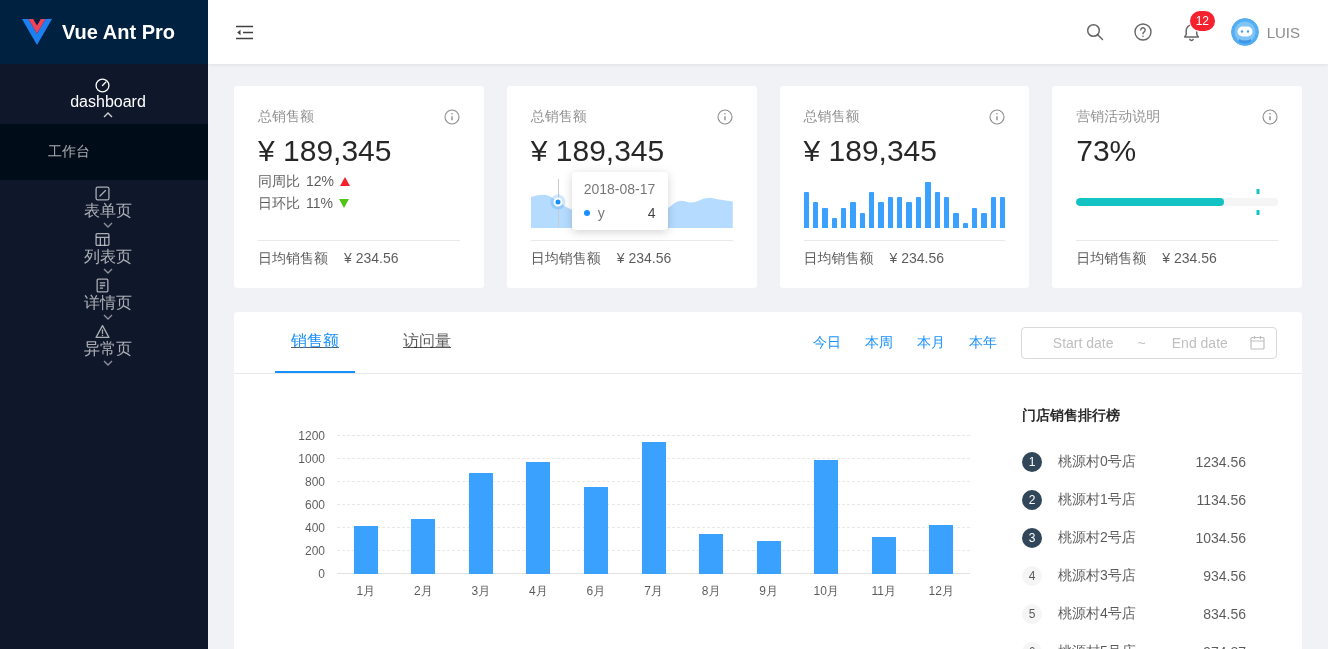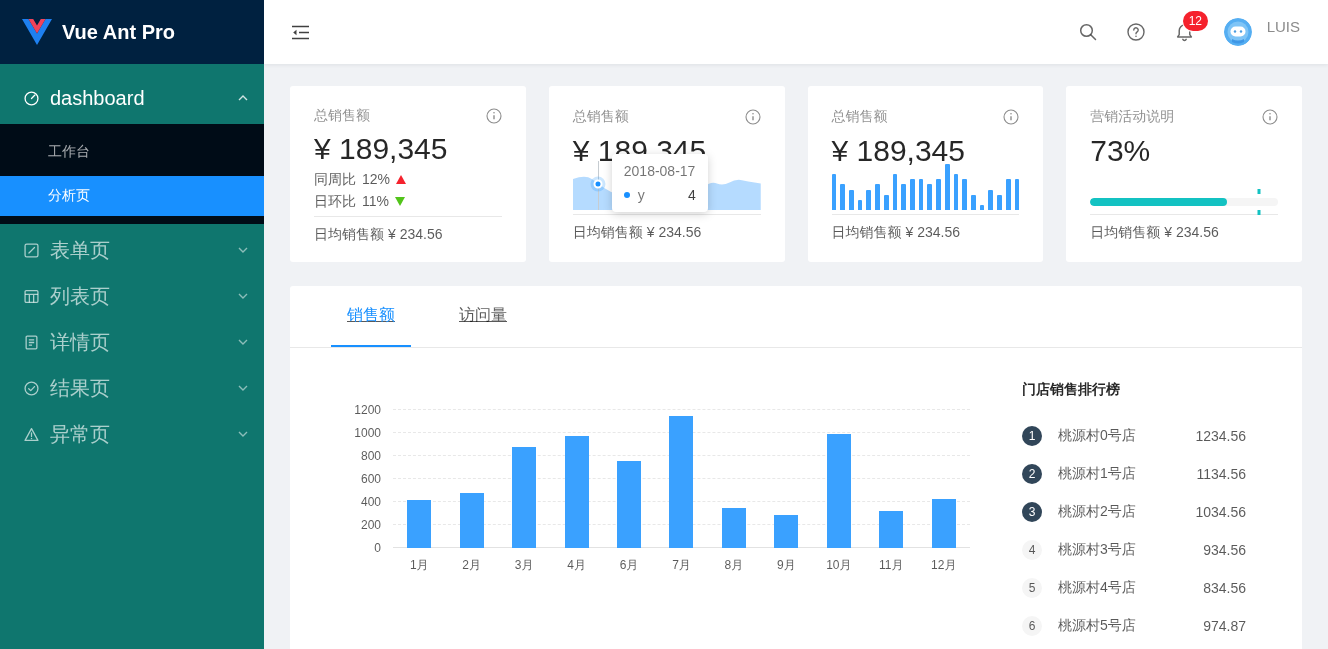--- a/index.html
+++ b/index.html
@@ -1,53 +1,53 @@
 <!DOCTYPE html>
 <html><head>
 <meta charset="utf-8">
 <style>
   * { margin:0; padding:0; box-sizing:border-box; }
   html,body { width:1328px; height:649px; overflow:hidden; }
   body { font-family:"Liberation Sans","DejaVu Sans",sans-serif; background:#f0f2f5; display:flex; font-size:14px; color:rgba(0,0,0,.65); }
 
   
-  .sidebar { width:264px; flex-shrink:0; background:#0f766e; color:rgba(255,255,255,.65); }
+  .sidebar { width:208px; flex-shrink:0; background:#0f172a; color:rgba(255,255,255,.65); }
   .logo { height:64px; background:#002140; display:flex; align-items:center; padding-left:22px; gap:10px; cursor:pointer; }
   .logo-title { color:#fff; font-size:20px; font-weight:bold; }
   .menu { padding-top:8px; }
-  .menu-item { height:40px; margin:6px 0; display:flex; align-items:center; padding:0 16px 0 24px; cursor:pointer; font-size:20px; }
+  .menu-item { height:40px; margin:6px 0; display:flex; align-items:center; padding:0 16px 0 24px; cursor:pointer; font-size:16px;flex-direction:column; }
   .menu-item .mi-icon { width:16px; margin-right:10px; display:flex; align-items:center; }
   .menu-item .mi-label { flex:1; }
   .menu-item.open { color:#fff; }
   .caret { opacity:.8; display:flex; }
   .submenu { background:#000c17; padding:4px 0; }
   .submenu-item { height:40px; display:flex; align-items:center; padding-left:48px; cursor:pointer; margin:4px 0; }
   .submenu-item.selected { background:#1890ff; color:#fff; }
 
   
   .main { flex:1; display:flex; flex-direction:column; overflow:hidden; }
   .header { height:64px; background:#fff; display:flex; align-items:center; padding:0 28px 0 24px; box-shadow:0 1px 4px rgba(0,21,41,.08); position:relative; z-index:5; }
   .trigger { cursor:pointer; display:flex; padding:4px; }
   .header-right { margin-left:auto; display:flex; align-items:center; gap:30px; }
   .h-icon { cursor:pointer; display:flex; position:relative; color:rgba(0,0,0,.6); }
   .badge { position:absolute; top:-12px; left:8px; background:#f5222d; color:#fff; font-size:12px; line-height:20px; height:20px; min-width:20px; padding:0 6px; border-radius:10px; text-align:left; box-shadow:0 0 0 1px #fff; }
-  .user { display:flex; gap:15px; cursor:pointer; }
+  .user { display:flex; align-items:center; gap:8px; cursor:pointer; }
   .avatar { width:28px; height:28px; border-radius:50%; overflow:hidden; display:flex; }
   .uname { color:#8c8c8c; font-size:15px; }
 
   
   .content { padding:22px 26px 0; flex:1; overflow:hidden; }
 
   .stat-row { display:flex; gap:23px; margin-bottom:24px; }
-  .stat-card { flex:1; background:#fff; border-radius:3px; height:176px; padding:20px 24px 8px; display:flex; flex-direction:column; }
+  .stat-card { flex:1; background:#fff; border-radius:3px; height:202px; padding:20px 24px 8px; display:flex; flex-direction:column; }
   .sc-head { display:flex; justify-content:space-between; align-items:center; color:rgba(0,0,0,.45); height:22px; }
   .info-btn { cursor:pointer; display:flex; }
   .sc-value { font-size:30px; color:rgba(0,0,0,.85); line-height:38px; margin-top:4px; white-space:nowrap; }
   .sc-body { flex:1; position:relative; }
-  .sc-footer { border-top:1px solid #e8e8e8; margin-top:4px; padding-top:9px; height:40px; color:rgba(0,0,0,.65); display:flex; gap:4px; }
+  .sc-footer { border-top:1px solid #e8e8e8; margin-top:12px; padding-top:9px; height:40px; color:rgba(0,0,0,.65); display:flex; gap:16px; }
 
   .trend-line { line-height:22px; color:rgba(0,0,0,.65); display:flex; align-items:center; gap:6px; }
   .tri-up { width:0; height:0; border-left:5px solid transparent; border-right:5px solid transparent; border-bottom:9px solid #f5222d; display:inline-block; }
   .tri-down { width:0; height:0; border-left:5px solid transparent; border-right:5px solid transparent; border-top:9px solid #52c41a; display:inline-block; }
 
   .mini-area-wrap { position:absolute; left:0; right:0; bottom:0; height:46px; }
   .crosshair { position:absolute; top:-3px; bottom:0; width:1px; background:#c6ccd1; }
   .chart-dot { position:absolute; width:9px; height:9px; border-radius:50%; background:#1890ff; border:2px solid #fff; box-shadow:0 0 0 3px rgba(24,144,255,.22); transform:translate(-50%,-50%); }
   .mini-tooltip { position:absolute; top:-10px; min-width:96px; background:#fff; border-radius:4px; box-shadow:0 2px 10px rgba(0,0,0,.18); padding:9px 12px; z-index:3; }
   .tt-title { color:rgba(0,0,0,.55); margin-bottom:8px; white-space:nowrap; }
@@ -125,23 +125,20 @@
       <span class="caret">
         <svg width="10" height="6" viewBox="0 0 10 6" fill="none" stroke="currentColor" stroke-width="1.4">
             <path d="M1 5 L5 1 L9 5"></path>
           </svg>
       </span>
     </div>
     <div class="submenu">
       <div class="submenu-item">
         <span>工作台</span>
       </div>
-      <div class="submenu-item selected">
-        <span>分析页</span>
-      </div>
     </div>
     <div class="menu-item">
       <span class="mi-icon">
         <svg width="15" height="15" viewBox="0 0 14 14" fill="none" stroke="currentColor" stroke-width="1.2">
             <rect x="1" y="1" width="12" height="12" rx="1.5"></rect>
             <path d="M9.8 4.2 L5.6 8.4 L4.6 9.4" stroke-linecap="round"></path>
           </svg>
       </span>
       <span class="mi-label">表单页</span>
       <span class="caret">
@@ -165,34 +162,20 @@
       </span>
     </div>
     <div class="menu-item">
       <span class="mi-icon">
         <svg width="15" height="15" viewBox="0 0 14 14" fill="none" stroke="currentColor" stroke-width="1.2">
             <rect x="2" y="1" width="10" height="12" rx="1"></rect>
             <path d="M4.5 4.5 H9.5 M4.5 7 H9.5 M4.5 9.5 H7.5"></path>
           </svg>
       </span>
       <span class="mi-label">详情页</span>
-      <span class="caret">
-        <svg width="10" height="6" viewBox="0 0 10 6" fill="none" stroke="currentColor" stroke-width="1.4">
-            <path d="M1 1 L5 5 L9 1"></path>
-          </svg>
-      </span>
-    </div>
-    <div class="menu-item">
-      <span class="mi-icon">
-        <svg width="15" height="15" viewBox="0 0 14 14" fill="none" stroke="currentColor" stroke-width="1.2">
-            <circle cx="7" cy="7" r="6"></circle>
-            <path d="M4.4 7.2 L6.3 9 L9.8 5.2" stroke-linecap="round" stroke-linejoin="round"></path>
-          </svg>
-      </span>
-      <span class="mi-label">结果页</span>
       <span class="caret">
         <svg width="10" height="6" viewBox="0 0 10 6" fill="none" stroke="currentColor" stroke-width="1.4">
             <path d="M1 1 L5 5 L9 1"></path>
           </svg>
       </span>
     </div>
     <div class="menu-item">
       <span class="mi-icon">
         <svg width="15" height="15" viewBox="0 0 14 14" fill="none" stroke="currentColor" stroke-width="1.2">
             <path d="M7 1.5 L13 12.5 H1 Z" stroke-linejoin="round"></path>
@@ -394,20 +377,37 @@
           <span>¥ 234.56</span>
         </div>
       </div>
     </div>
 
     <div class="sales-card">
       <div class="tabbar">
         <div class="tabs">
           <div class="tab active">销售额</div>
           <div class="tab">访问量</div>
+        </div>
+        <div class="tab-extra">
+          <span class="filter-link">今日</span>
+          <span class="filter-link">本周</span>
+          <span class="filter-link">本月</span>
+          <span class="filter-link">本年</span>
+          <div class="range-picker">
+            <span class="ph">Start date</span>
+            <span class="sep">~</span>
+            <span class="ph">End date</span>
+            <span style="display:flex;">
+              <svg width="15" height="15" viewBox="0 0 15 15" fill="none" stroke="#bfbfbf" stroke-width="1.2">
+                  <rect x="1" y="2.5" width="13" height="11.5" rx="1"></rect>
+                  <path d="M1 6 H14 M4.5 1 V4 M10.5 1 V4"></path>
+                </svg>
+            </span>
+          </div>
         </div>
       </div>
 
       <div class="panel-body">
         <div class="trend-col">
           <div class="trend-chart">
             <div class="y-axis">
                 <span class="y-tick" style="bottom: 23px;">0</span>
                 <span class="y-tick" style="bottom: 46px;">200</span>
                 <span class="y-tick" style="bottom: 69px;">400</span>

